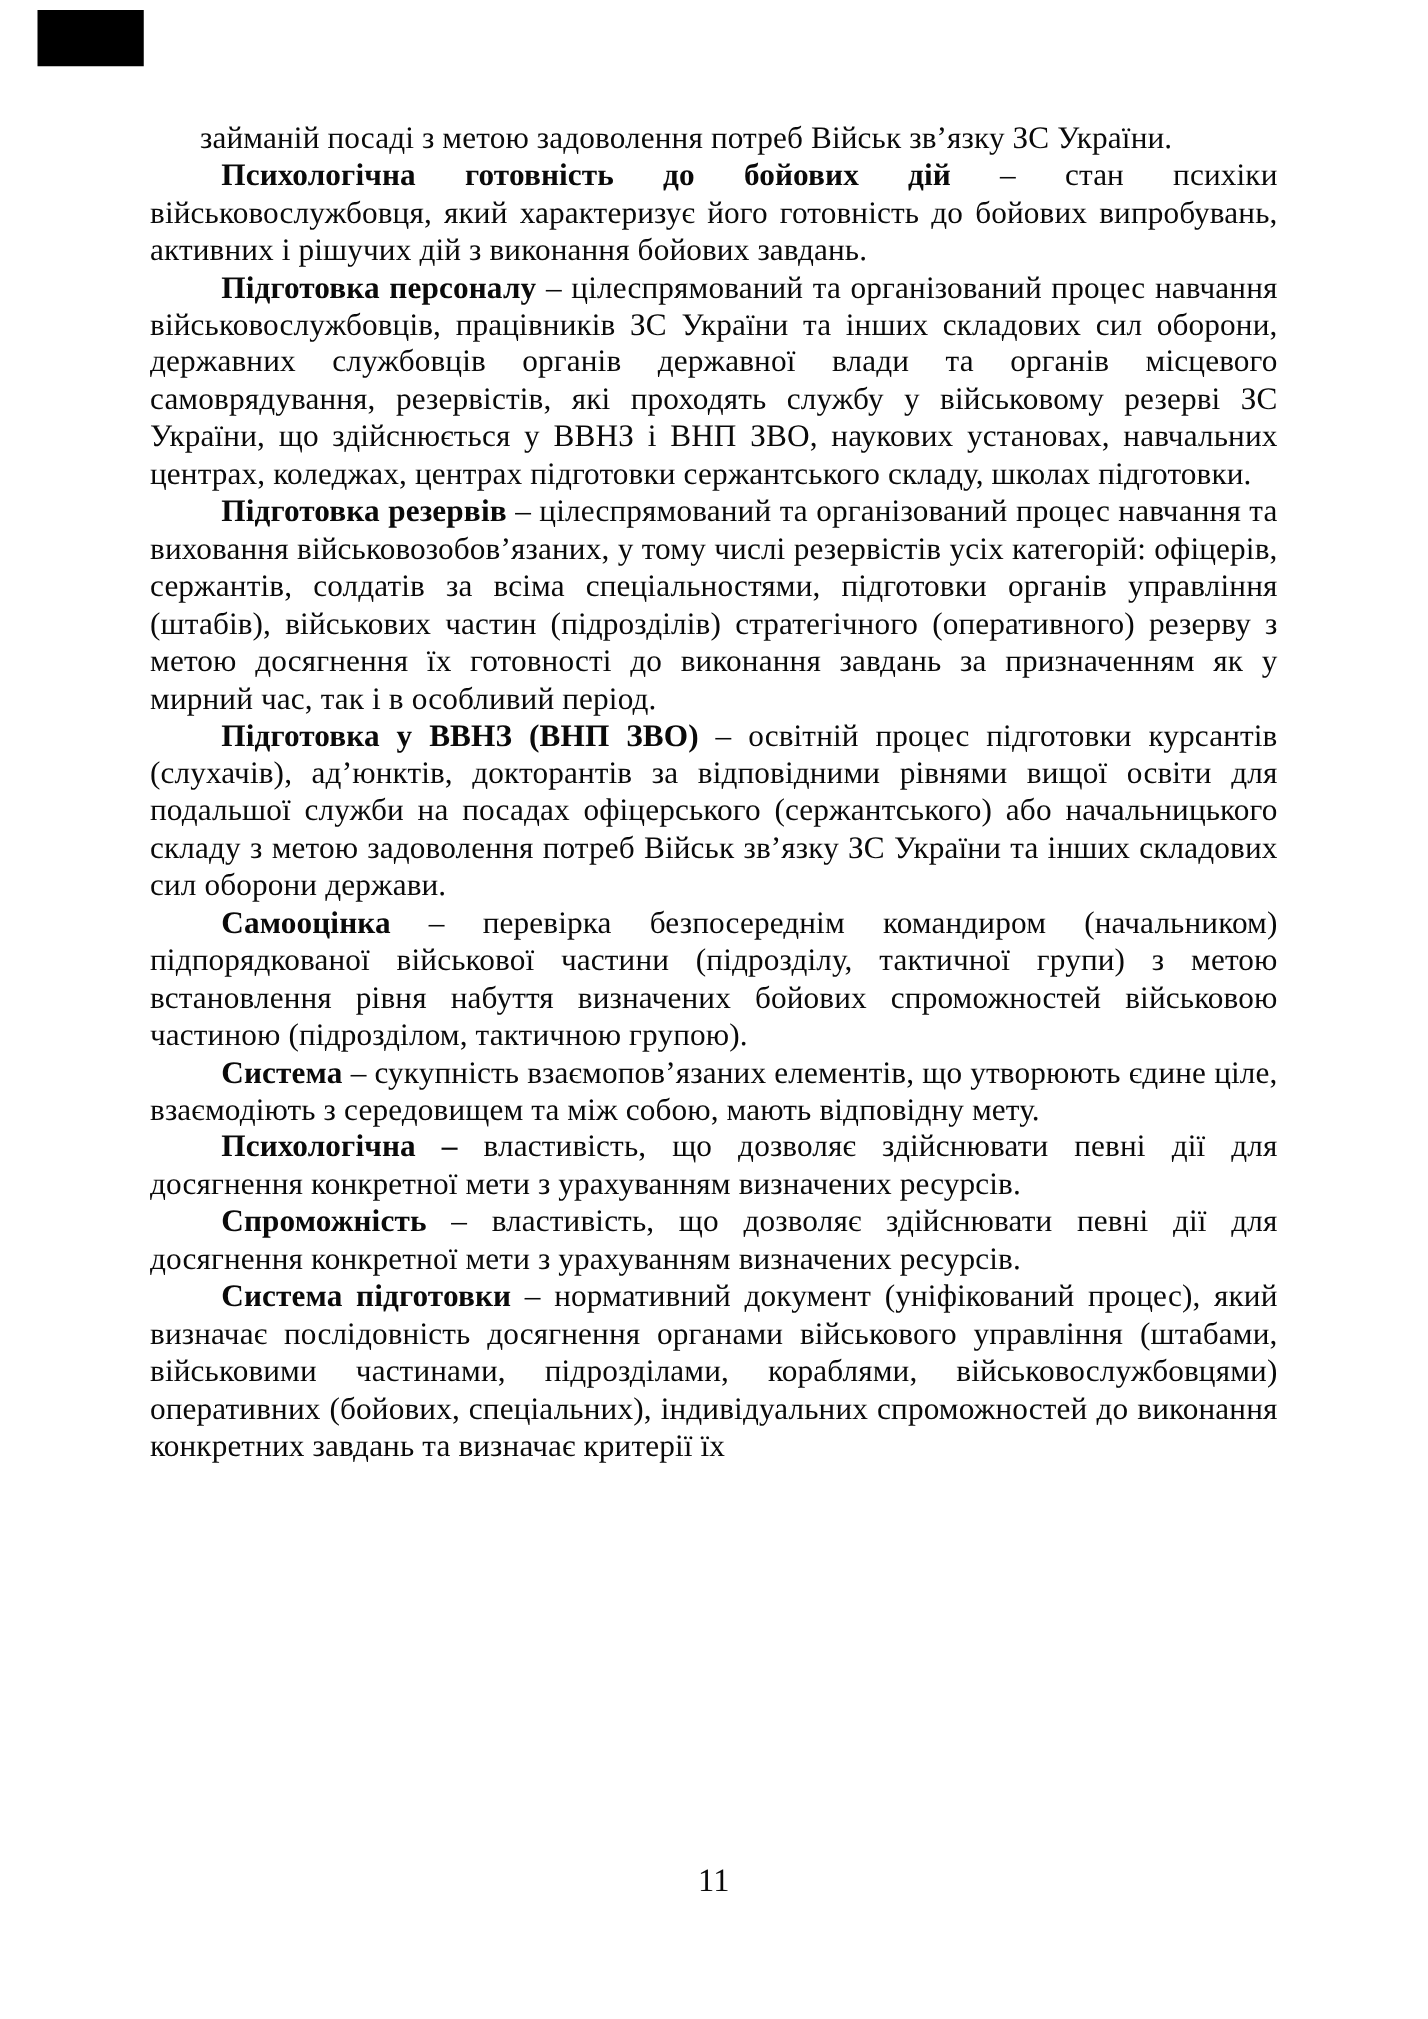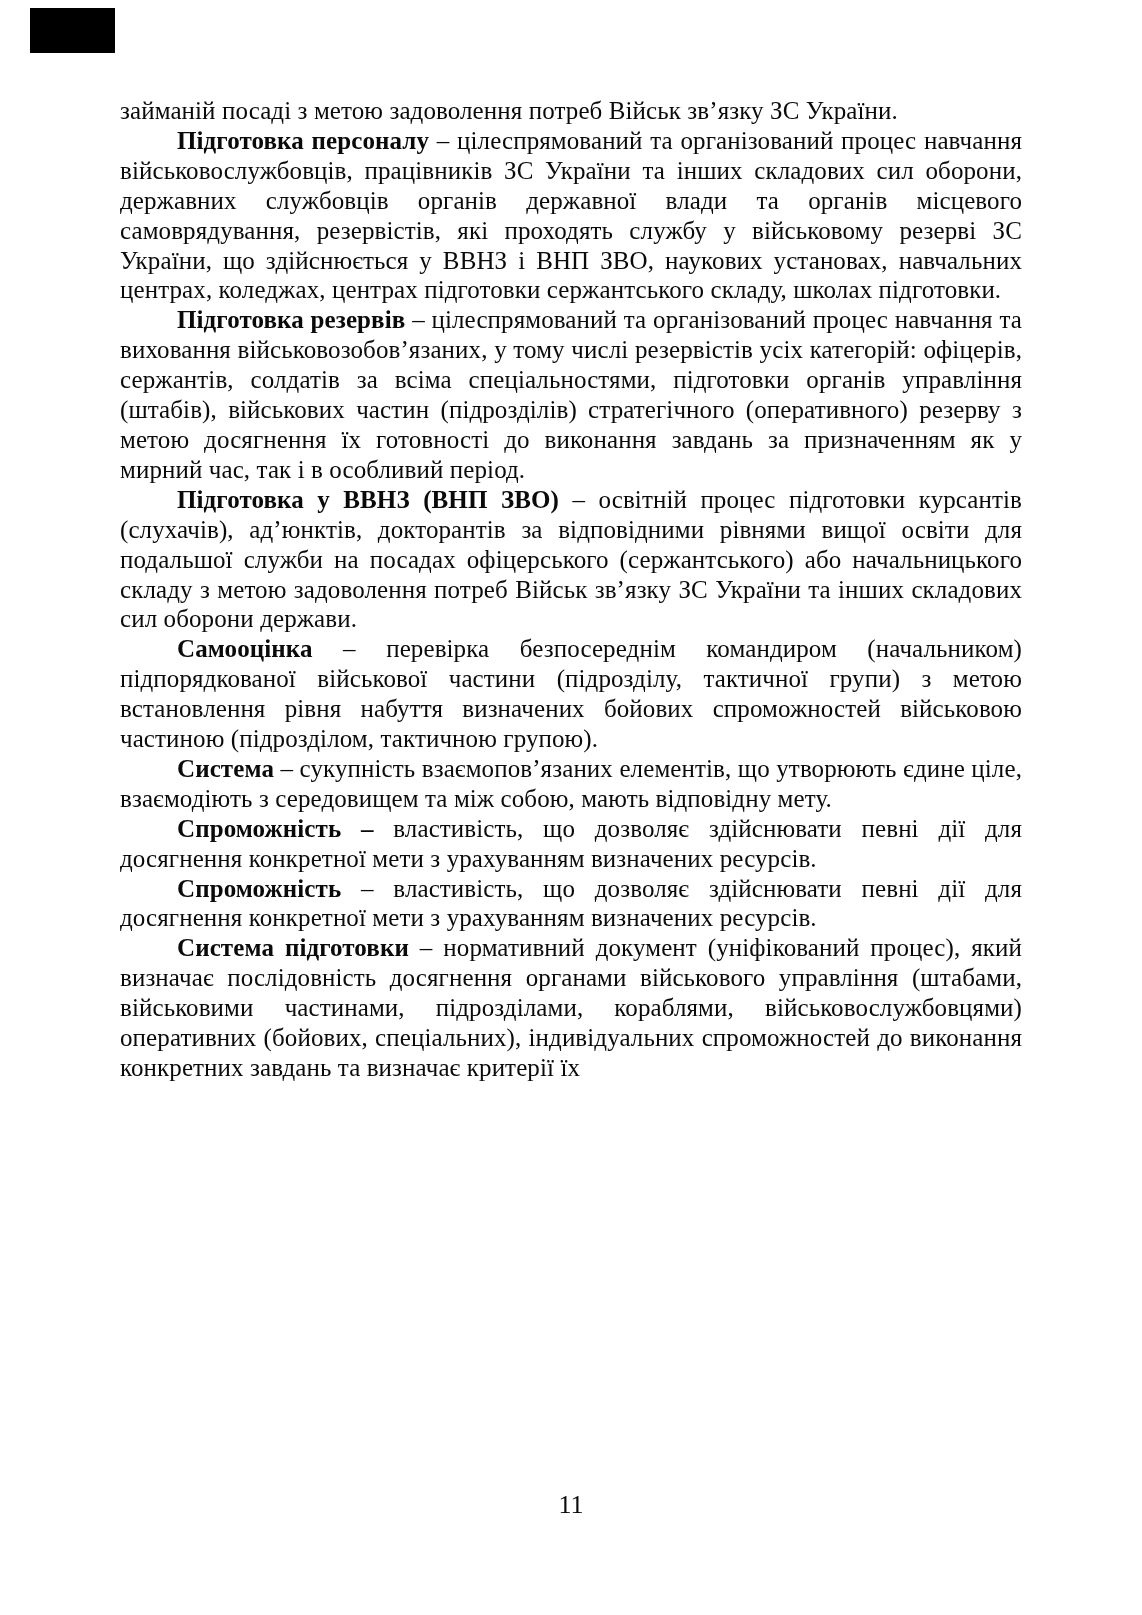--- a/index.html
+++ b/index.html
@@ -35,20 +35,21 @@
     letter-spacing: 0.1px;
     hyphens: none;
   }
   .textblock p {
     margin: 0;
     padding: 0;
     text-indent: 57px;
   }
   .textblock p.no-indent {
     text-indent: 0;
+    margin-left: 40px;
   }
   .term {
     font-weight: bold;
   }
   .page-number {
     position: absolute;
     left: 0;
     top: 1490px;
     width: 1142px;
     text-align: center;
@@ -56,23 +57,24 @@
     line-height: 30px;
   }
 </style>
 </head>
 <body>
 
 <div class="page">
   <div class="corner-mark"></div>
   <div class="textblock" id="textblock">
       <p class="no-indent"><span>займаній посаді з метою задоволення потреб Військ зв’язку ЗС України.</span></p>
+      <p><span class="term">Психологічна готовність до бойових дій</span> <span>– стан психіки військовослужбовця, який характеризує його готовність до бойових випробувань, активних і рішучих дій з виконання бойових завдань.</span></p>
       <p><span class="term">Підготовка персоналу</span> <span>– цілеспрямований та організований процес навчання військовослужбовців, працівників ЗС України та інших складових сил оборони, державних службовців органів державної влади та органів місцевого самоврядування, резервістів, які проходять службу у військовому резерві ЗС України, що здійснюється у ВВНЗ і ВНП ЗВО, наукових установах, навчальних центрах, коледжах, центрах підготовки сержантського складу, школах підготовки.</span></p>
       <p><span class="term">Підготовка резервів</span> <span>– цілеспрямований та організований процес навчання та виховання військовозобов’язаних, у тому числі резервістів усіх категорій: офіцерів, сержантів, солдатів за всіма спеціальностями, підготовки органів управління (штабів), військових частин (підрозділів) стратегічного (оперативного) резерву з метою досягнення їх готовності до виконання завдань за призначенням як у мирний час, так і в особливий період.</span></p>
       <p><span class="term">Підготовка у ВВНЗ (ВНП ЗВО)</span> <span>– освітній процес підготовки курсантів (слухачів), ад’юнктів, докторантів за відповідними рівнями вищої освіти для подальшої служби на посадах офіцерського (сержантського) або начальницького складу з метою задоволення потреб Військ зв’язку ЗС України та інших складових сил оборони держави.</span></p>
       <p><span class="term">Самооцінка</span> <span>– перевірка безпосереднім командиром (начальником) підпорядкованої військової частини (підрозділу, тактичної групи) з метою встановлення рівня набуття визначених бойових спроможностей військовою частиною (підрозділом, тактичною групою).</span></p>
       <p><span class="term">Система</span> <span>– сукупність взаємопов’язаних елементів, що утворюють єдине ціле, взаємодіють з середовищем та між собою, мають відповідну мету.</span></p>
-      <p><span class="term">Спроможність –</span> <span>властивість, що дозволяє здійснювати певні дії для досягнення конкретної мети з урахуванням визначених ресурсів.</span></p>
+      <p><span class="term">Психологічна –</span> <span>властивість, що дозволяє здійснювати певні дії для досягнення конкретної мети з урахуванням визначених ресурсів.</span></p>
       <p><span class="term">Спроможність</span> <span>– властивість, що дозволяє здійснювати певні дії для досягнення конкретної мети з урахуванням визначених ресурсів.</span></p>
       <p><span class="term">Система підготовки</span> <span>– нормативний документ (уніфікований процес), який визначає послідовність досягнення органами військового управління (штабами, військовими частинами, підрозділами, кораблями, військовослужбовцями) оперативних (бойових, спеціальних), індивідуальних спроможностей до виконання конкретних завдань та визначає критерії їх</span></p>
     </div>
   <div class="page-number">11</div>
 </div>
 
 </body></html>

